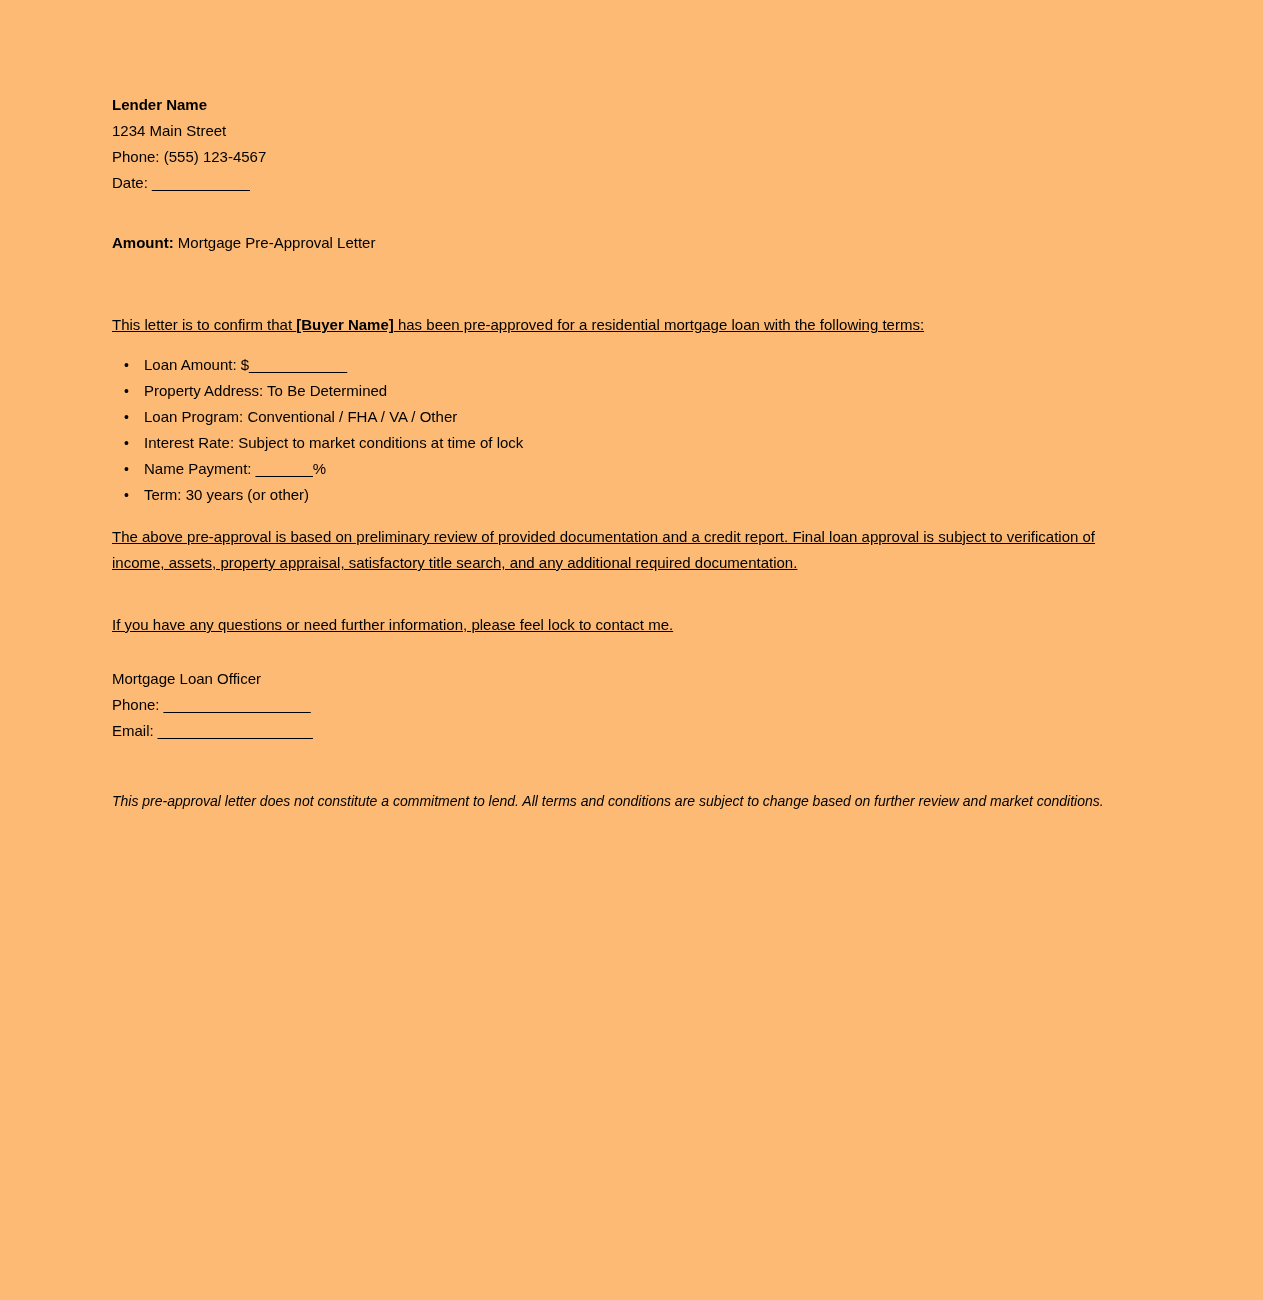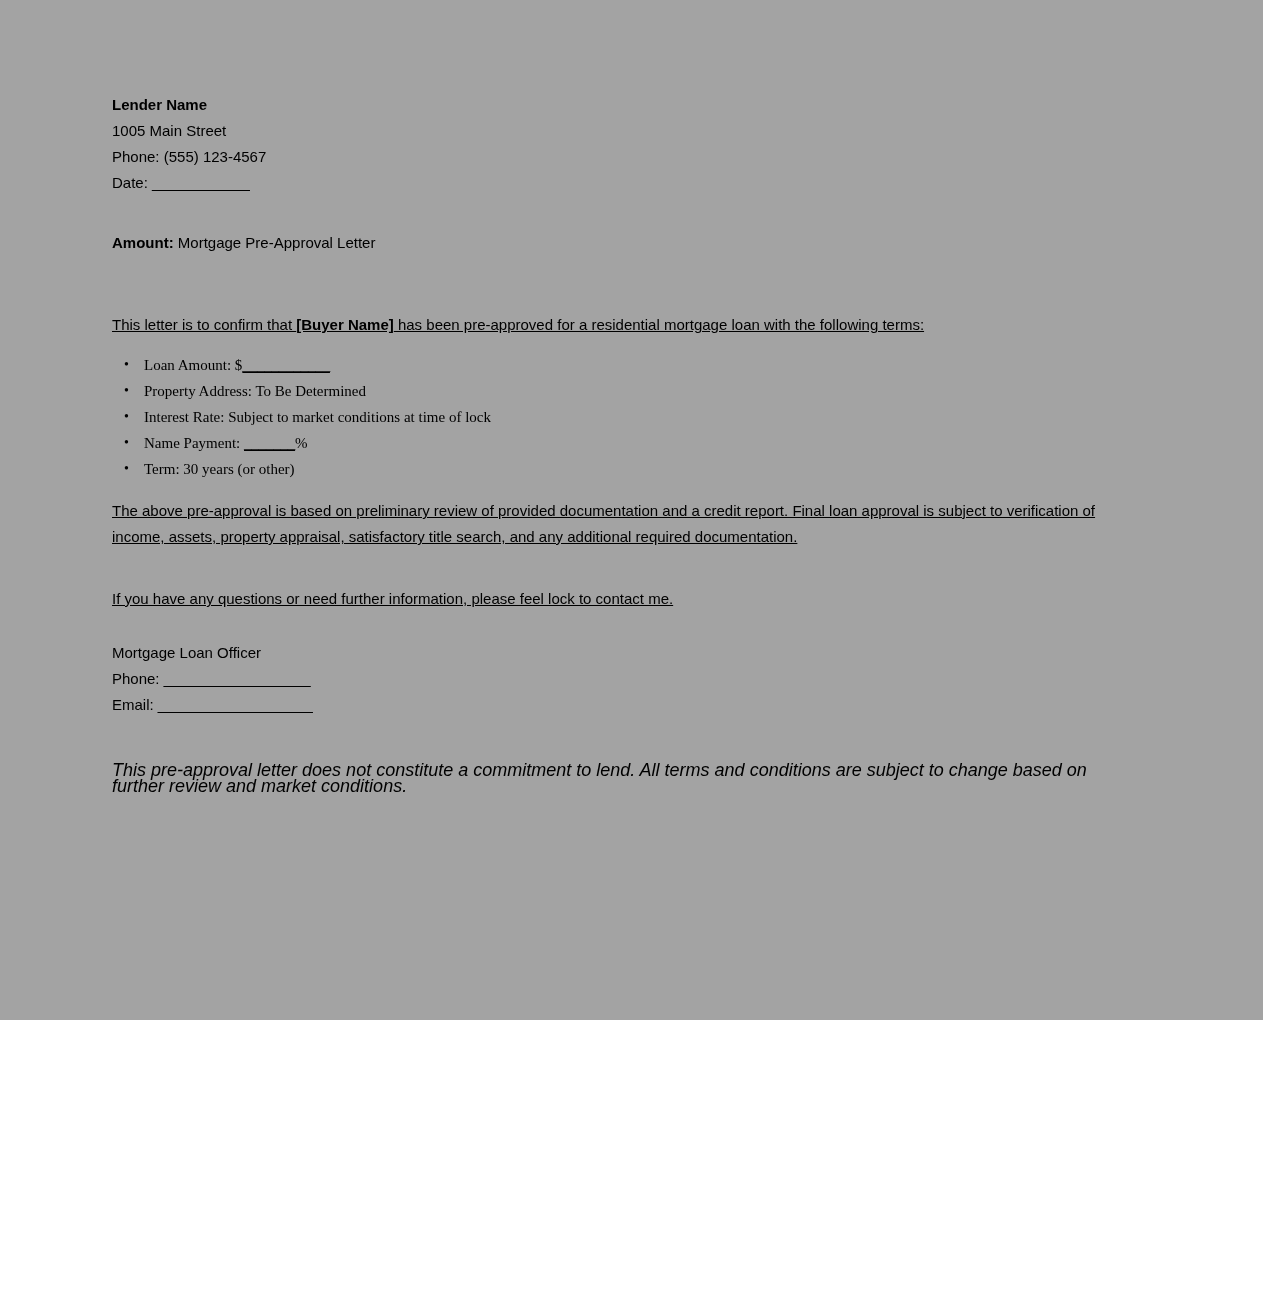--- a/index.html
+++ b/index.html
@@ -10,22 +10,22 @@
   body {
     width: 1263px;
     height: 1300px;
     font-family: "Liberation Sans", sans-serif;
     color: #000000;
     -webkit-font-smoothing: antialiased;
   }
   .page {
     position: relative;
     width: 1263px;
-    height: 1020px;
-    background: #a3a3a3;
+    height: 1300px;
+    background: #fdba74;
     box-sizing: border-box;
   }
   .letter {
     position: absolute;
     left: 112px;
     top: 92px;
     width: 1038px;
   }
   .line {
     font-size: 15px;
@@ -54,71 +54,71 @@
     line-height: 26px;
     margin: 0;
     width: 1038px;
     text-align: left;
     text-decoration: underline;
   }
   ul.terms {
     margin: 0;
     padding: 0 0 0 32px;
     list-style: none;
-    font-family: Liberation Serif, serif;
   }
   ul.terms li {
     font-size: 15px;
     line-height: 26px;
     position: relative;
     white-space: pre;
   }
   ul.terms li::before {
     content: "\2022";
     position: absolute;
     left: -20px;
     top: 0;
     font-size: 14px;
     line-height: 26px;
   }
   .disclaimer {
-    font-size: 18px;
-    line-height: 16px;
+    font-size: 14px;
+    line-height: 27px;
     font-style: italic;
     width: 1010px;
     margin: 0;
   }
 </style>
 </head>
 <body>
 
 <div class="page">
   <div class="letter">
 
     <div class="line bold">Lender Name</div>
-    <div class="line">1005 Main Street</div>
+    <div class="line">1234 Main Street</div>
     <div class="line">Phone: (555) 123-4567</div>
     <div class="line"><span>Date: </span><span class="blank">____________</span></div>
 
     <div class="gap-subject"></div>
 
     <div class="line"><span class="bold">Amount:</span><span> Mortgage Pre-Approval Letter</span></div>
 
     <div class="gap-salutation"></div>
 
 
     <div class="gap-intro"></div>
 
     <p class="para"><span>This letter is to confirm that </span><span class="bold">[Buyer Name]</span><span> has been pre-approved for a residential mortgage loan with the following terms:</span></p>
 
     <div class="gap-bullets"></div>
 
     <ul class="terms">
       <li><span>Loan Amount: $</span><span class="blank">____________</span><span></span></li>
       <li><span>Property Address: To Be Determined</span></li>
+      <li><span>Loan Program: Conventional / FHA / VA / Other</span></li>
       <li><span>Interest Rate: Subject to market conditions at time of lock</span></li>
       <li><span>Name Payment: </span><span class="blank">_______</span><span>%</span></li>
       <li><span>Term: 30 years (or other)</span></li>
     </ul>
 
     <div class="gap-para"></div>
 
     <p class="para">The above pre-approval is based on preliminary review of provided documentation and a credit report. Final loan approval is subject to verification of income, assets, property appraisal, satisfactory title search, and any additional required documentation.</p>
 
     <div class="gap-contact"></div>

